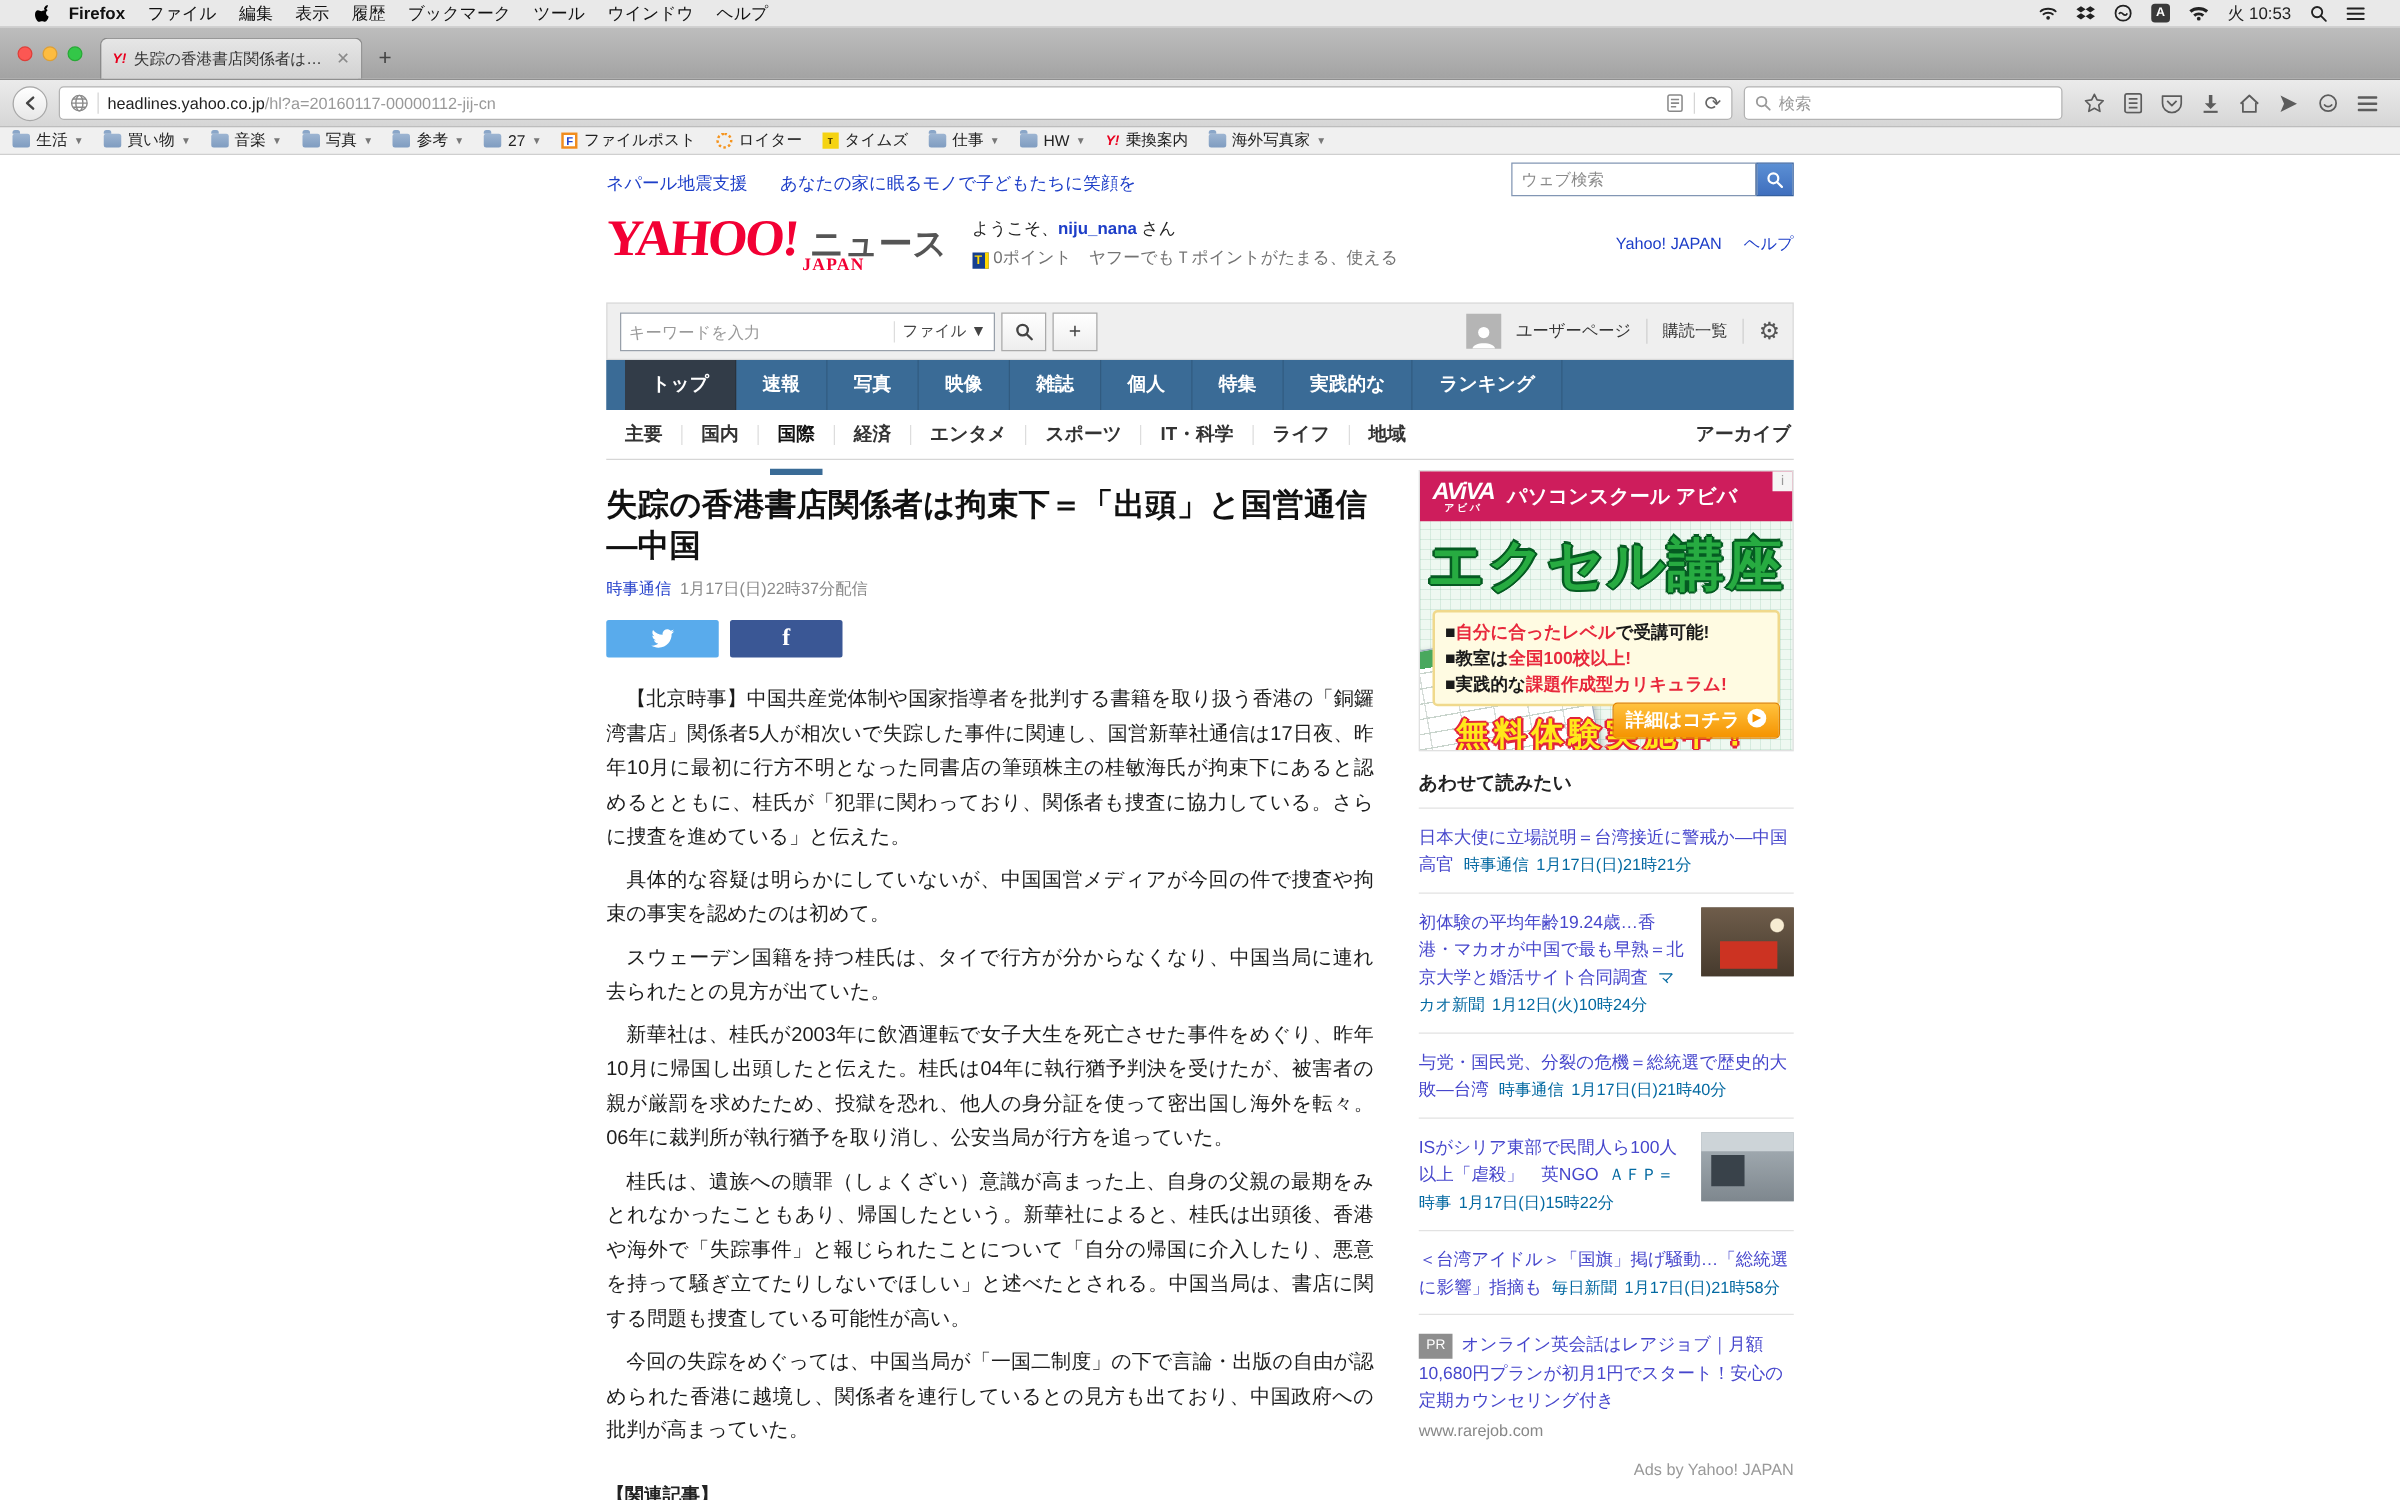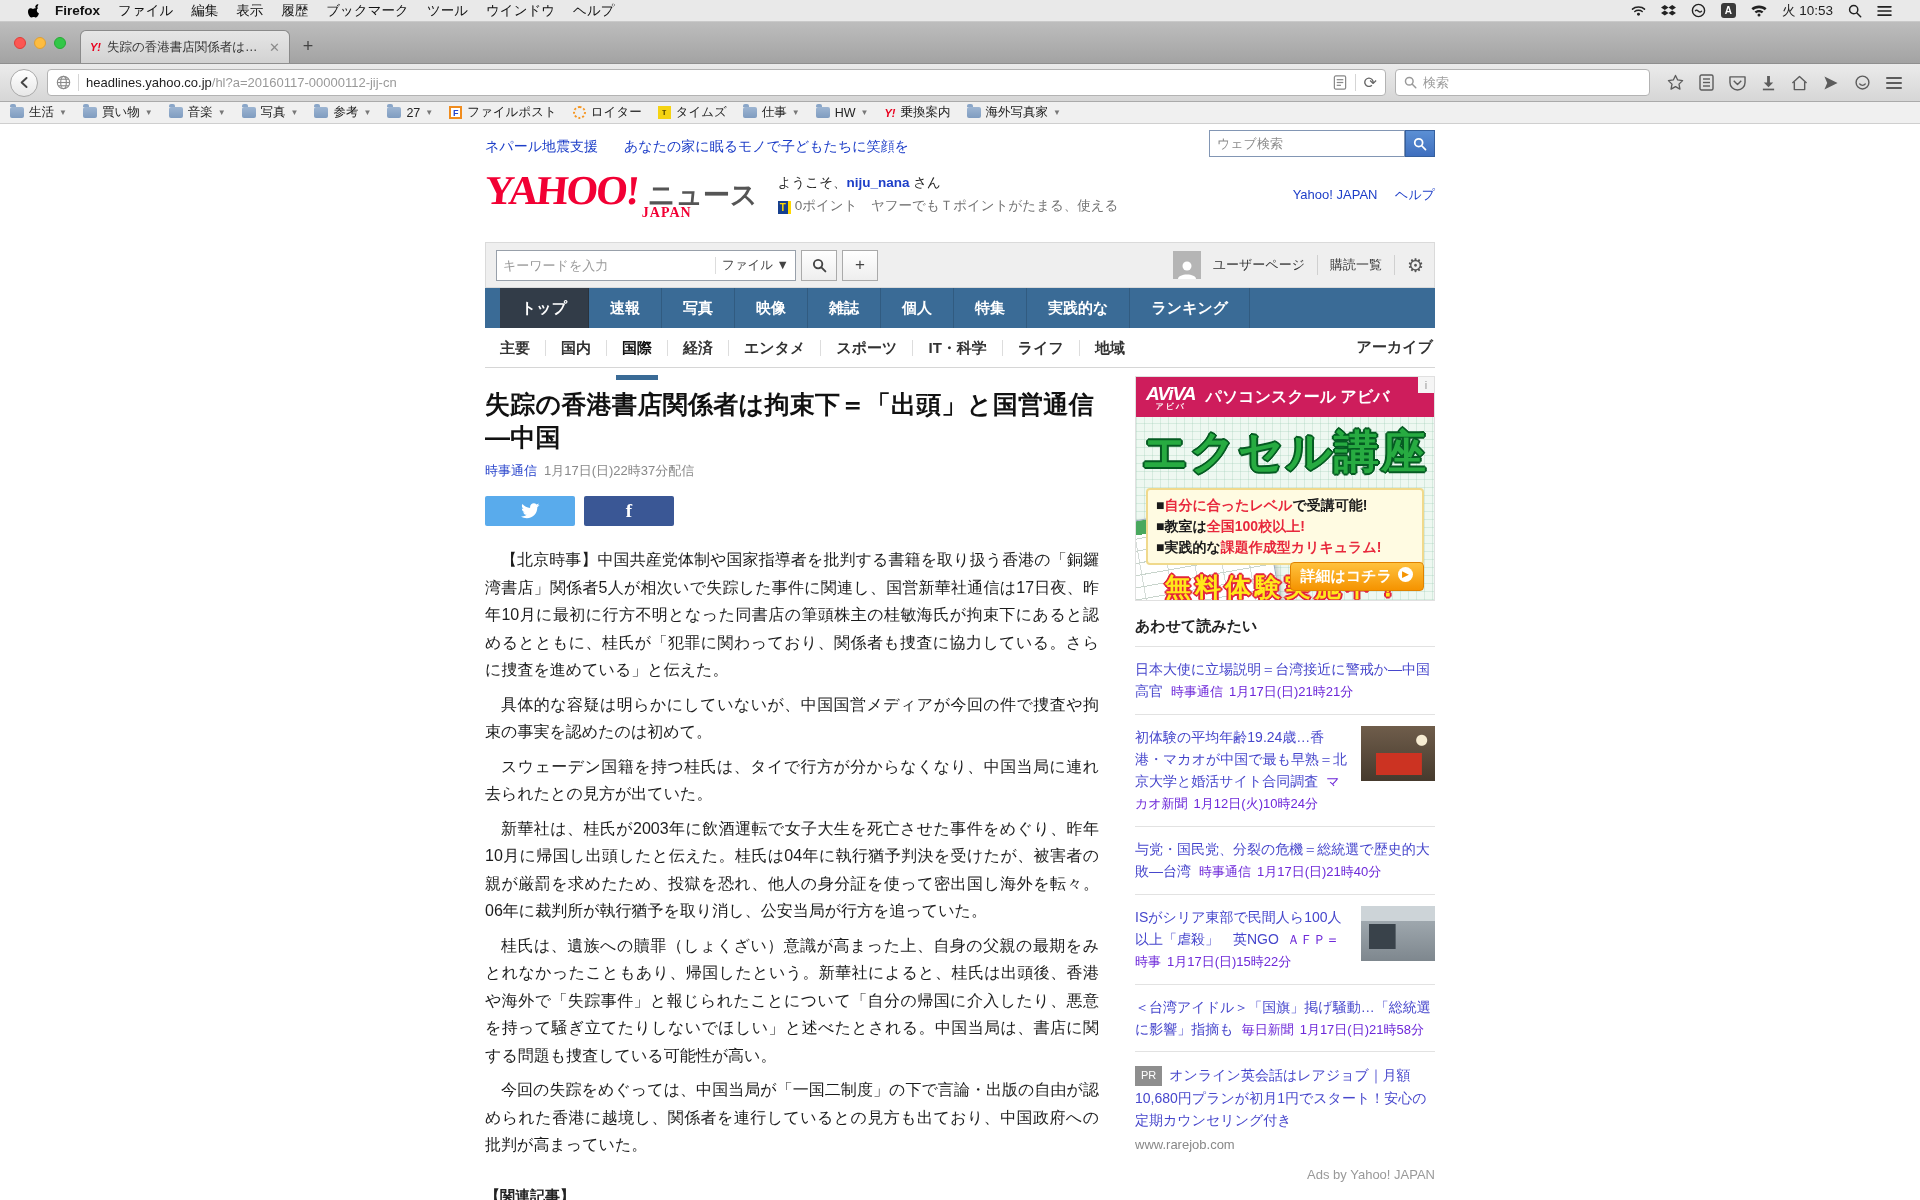--- a/index.html
+++ b/index.html
@@ -196,21 +196,21 @@
     gap:6px; }
   .play { width:15px; height:15px; border-radius:50%; background:#fff; color:#f59300;
     font-size:9px; line-height:15px; text-align:center; }
 
   .awasete { margin-top:16px; }
   .aw-h { font-size:15px; font-weight:bold; color:#222; padding-bottom:10px; }
   .aw-item { border-top:1px solid #e2e2e2; padding:11px 0; display:flex; font-size:14px;
     line-height:1.58; }
   .aw-text { flex:1; }
   .aw-title { color:#4646cc; }
-  .aw-meta { color:#6d28d9; font-size:13px; }
+  .aw-meta { color:#0369a1; font-size:13px; }
   .aw-meta .src { margin:0 6px 0 8px; }
   .aw-thumb { width:74px; height:55px; margin-left:10px; flex-shrink:0; background-repeat:no-repeat; }
   .thumb-bed { background-color:#463a2d;
     background-image:
       radial-gradient(circle at 82% 26%, #f7ecd2 0 5px, rgba(0,0,0,0) 6px),
       linear-gradient(#cc3322 0 0),
       linear-gradient(180deg,#6f5d4b,#463a2d);
     background-size:100% 100%, 62% 40%, 100% 100%;
     background-position:0 0, 55% 82%, 0 0; }
   .thumb-street { background-color:#9aa3aa;

